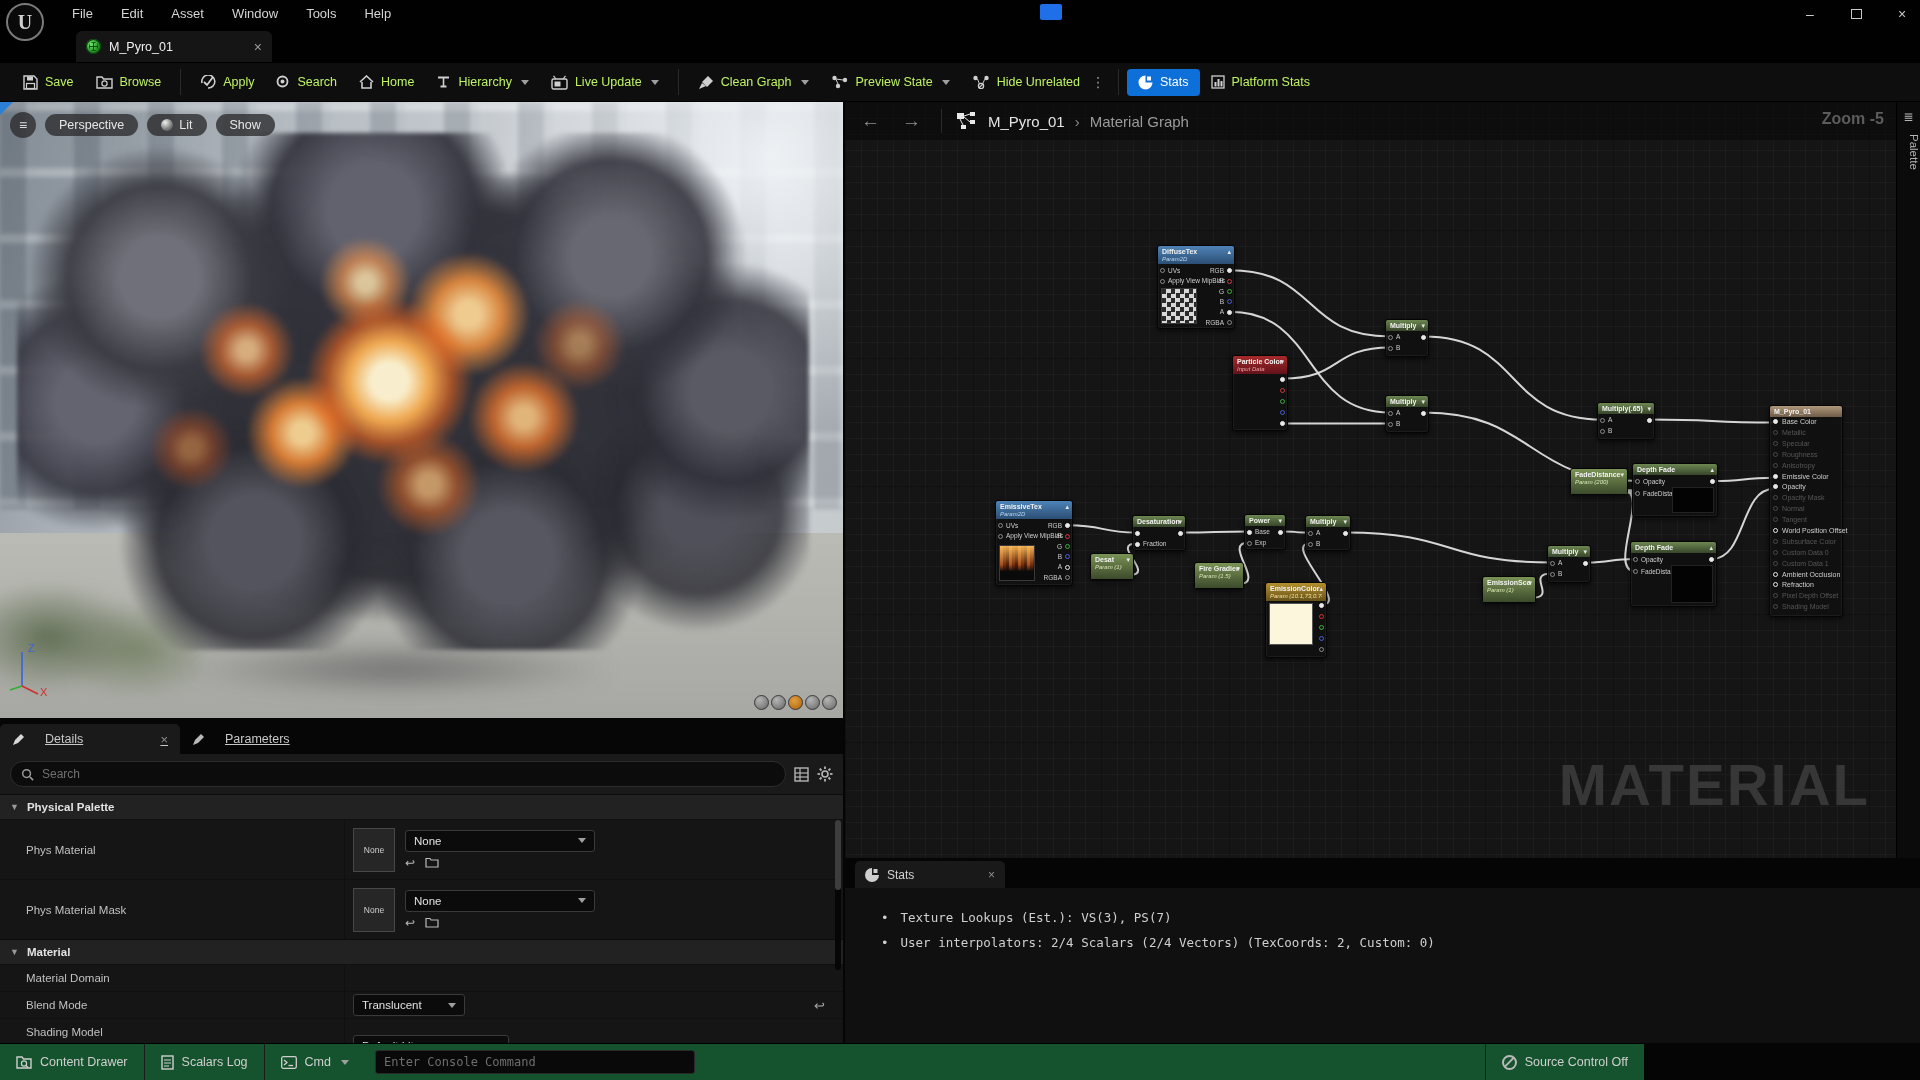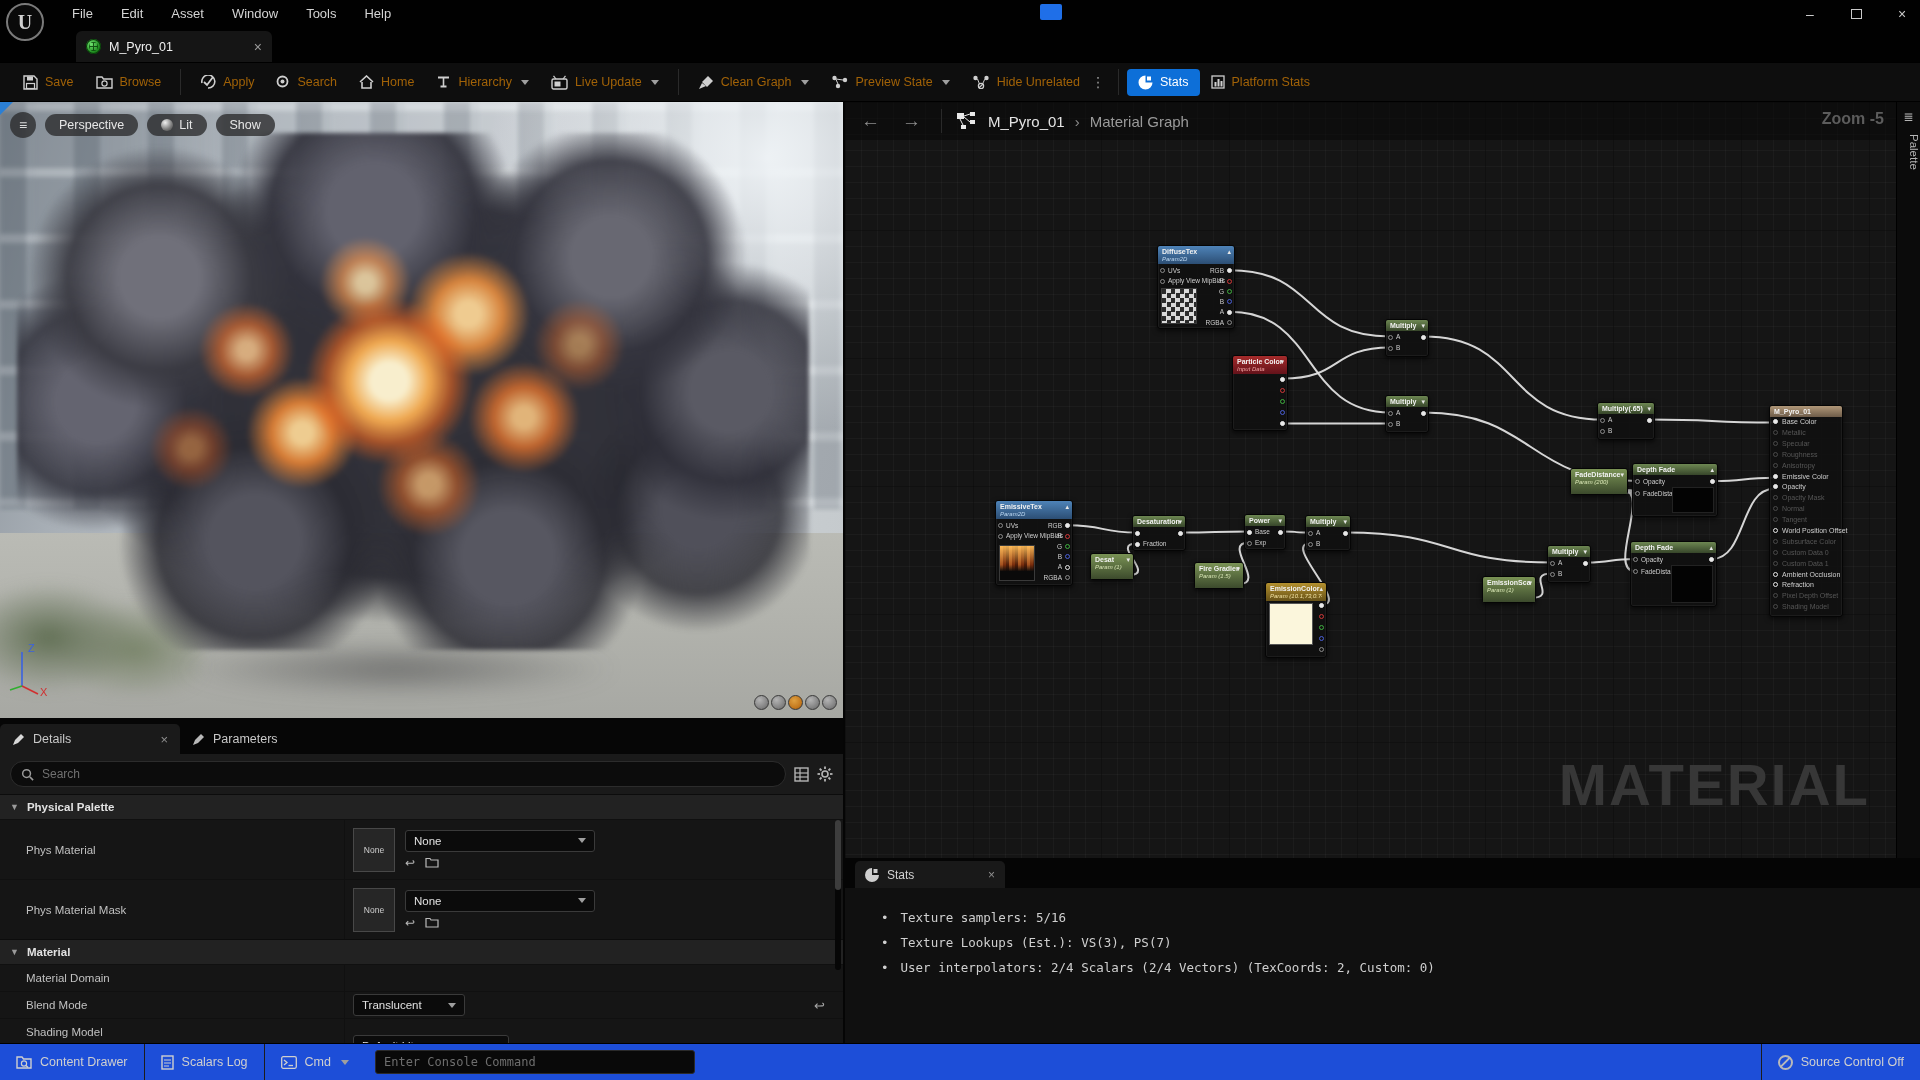--- a/index.html
+++ b/index.html
@@ -22,21 +22,21 @@
   .asset-tab { position:absolute; left:76px; top:4px; width:196px; height:31px; background:#151515; border-radius:6px 6px 0 0; display:flex; align-items:center; padding:0 10px; gap:8px; }
   .asset-tab .mat-icon { width:15px; height:15px; border-radius:50%; background:radial-gradient(circle at 35% 35%, #6fe26f, #1e8a1e 60%, #0c4d0c); box-shadow:inset 0 0 0 1px #0a3a0a; position:relative; }
   .asset-tab .mat-icon:after { content:""; position:absolute; inset:3px; background:
      linear-gradient(#063806 1px, transparent 1px) 0 0/100% 4px,
      linear-gradient(90deg,#063806 1px, transparent 1px) 0 0/4px 100%; border-radius:50%; opacity:.8; }
   .asset-tab .tab-label { font-size:12.5px; color:#efefef; }
   .asset-tab .tab-close { margin-left:auto; color:#9a9a9a; font-size:14px; }
 
   
   .toolbar { position:absolute; left:0; top:62px; width:1920px; height:40px; background:#0e0e0e; border-top:1px solid #000; border-bottom:1px solid #000; display:flex; align-items:center; padding-left:12px; }
-  .tbtn { display:flex; align-items:center; gap:7px; padding:6px 11px; font-size:12.5px; color:#a16207; border-radius:4px; white-space:nowrap; }
+  .tbtn { display:flex; align-items:center; gap:7px; padding:6px 11px; font-size:12.5px; color:#bef264; border-radius:4px; white-space:nowrap; }
   .tbtn svg { flex:0 0 auto; }
   .tbtn.active { background:#0d6fd8; color:#fff; }
   .tsep { width:1px; height:26px; background:#2a2a2a; margin:0 8px; }
   .tdots { color:#9a9a9a; font-size:14px; letter-spacing:1px; padding:0 4px 0 0; }
   .chev { display:inline-block; width:0; height:0; border-left:4px solid transparent; border-right:4px solid transparent; border-top:5px solid #9f9f9f; margin-left:2px; }
 
   
   .main { position:absolute; left:0; top:102px; width:1920px; height:941px; }
   .leftcol { position:absolute; left:0; top:0; width:843px; height:941px; }
   .rightcol { position:absolute; left:845px; top:0; width:1075px; height:941px; }
@@ -79,21 +79,21 @@
   .pill-burger { width:26px; height:26px; border-radius:50%; padding:0; justify-content:center; font-size:14px; color:#dadada; }
   .lit-ball { width:12px; height:12px; border-radius:50%; background:radial-gradient(circle at 35% 30%, #efefef, #7a7a7a 60%, #3c3c3c); }
   .gizmo { position:absolute; left:8px; bottom:18px; }
   .mesh-btns { position:absolute; right:6px; bottom:8px; display:flex; gap:2px; }
   .mesh-btn { width:15px; height:15px; border-radius:50%; background:radial-gradient(circle at 35% 30%, #b4b4b4, #7e7e7e 70%, #565656); border:1px solid #3a3a3a; }
   .mesh-btn.active { background:radial-gradient(circle at 40% 35%, #e0a040, #c2761c 65%, #8a4d10); }
 
   
   .details { position:absolute; left:0; top:618px; width:843px; height:323px; background:#151515; }
   .dtabs { position:relative; height:34px; background:#060606; display:flex; align-items:flex-end; }
-  .dtab { height:30px; display:flex; align-items:center; gap:8px; padding:0 12px; font-size:12.5px; color:#c8c8c8; }
+  .dtab { height:30px; display:flex; align-items:center; gap:20px; padding:0 12px; font-size:12.5px; color:#c8c8c8;text-decoration:underline; }
   .dtab.active { background:#1a1a1a; border-radius:5px 5px 0 0; width:180px; }
   .dtab .x { margin-left:auto; color:#8f8f8f; font-size:13px; }
   .dsearch-row { height:40px; background:#1a1a1a; display:flex; align-items:center; padding:0 10px; gap:8px; }
   .dsearch { flex:1; height:26px; background:#0c0c0c; border:1px solid #2c2c2c; border-radius:13px; display:flex; align-items:center; padding:0 10px; gap:8px; }
   .dsearch input { flex:1; background:transparent; border:none; outline:none; color:#dadada; font-size:12px; font-family:"Liberation Sans",sans-serif; }
   .dsearch input::placeholder { color:#707070; }
   .dsection { height:25px; background:#222222; border-top:1px solid #0c0c0c; display:flex; align-items:center; gap:8px; padding:0 10px; font-size:11.5px; font-weight:bold; color:#e2e2e2; }
   .dsection .tri { font-size:9px; color:#9a9a9a; }
   .drow { position:relative; border-top:1px solid #101010; display:flex; }
   .drow .dlabel { width:345px; padding-left:26px; font-size:11.5px; color:#c0c0c0; display:flex; align-items:center; border-right:1px solid #101010; }
@@ -162,21 +162,21 @@
   
   .statspanel { position:absolute; left:0; top:756px; width:1075px; height:185px; background:#101010; }
   .stats-tabs { height:30px; background:#050505; display:flex; align-items:flex-end; }
   .stats-tab { width:150px; height:27px; background:#191919; border-radius:5px 5px 0 0; margin-left:10px; display:flex; align-items:center; gap:8px; padding:0 10px; font-size:12px; color:#d2d2d2; }
   .stats-tab .x { margin-left:auto; color:#8f8f8f; }
   .stats-list { padding:22px 0 0 36px; font-family:"DejaVu Sans Mono", monospace; font-size:12.5px; color:#cfcfcf; }
   .stats-list div { margin-bottom:10px; }
   .stats-list .b { color:#cfcfcf; margin-right:12px; }
 
   
-  .bottombar { position:absolute; left:0; top:1043px; width:1920px; height:37px; background:#1d4ed8; border-top:1px solid #000; display:flex; align-items:center; }
+  .bottombar { position:absolute; left:0; top:1043px; width:1644px; height:37px; background:#14532d; border-top:1px solid #000; display:flex; align-items:center; }
   .bbtn { display:flex; align-items:center; gap:8px; font-size:12.5px; color:#cfcfcf; padding:0 16px; height:100%; border-right:1px solid #1c1c1c; }
   .bbtn.noborder { border-right:none; }
   .console { margin-left:10px; width:320px; height:24px; background:#090909; border:1px solid #2a2a2a; border-radius:3px; display:flex; align-items:center; padding:0 8px; }
   .console input { width:100%; background:transparent; border:none; outline:none; color:#b0b0b0; font-family:"DejaVu Sans Mono", monospace; font-size:12px; }
   .console input::placeholder { color:#6e6e6e; }
   .srcctl { margin-left:auto; display:flex; align-items:center; gap:8px; font-size:12.5px; color:#cfcfcf; padding:0 16px; border-left:1px solid #1c1c1c; height:100%; }
   .slash-ico { width:15px; height:15px; border:2px solid #b9b9b9; border-radius:50%; position:relative; }
   .slash-ico:after { content:""; position:absolute; left:-1px; top:4.5px; width:13px; height:2px; background:#b9b9b9; transform:rotate(-45deg); }
 </style>
 </head>
@@ -836,21 +836,20 @@
           <div class="stats-tab">
             <svg width="14" height="14" viewBox="0 0 14 14">
                 <path d="M7 7 L7 0 A7 7 0 1 0 14 7 Z" fill="#cfcfcf"></path>
                 <rect x="8.5" y="1" width="4" height="4" fill="#cfcfcf"></rect>
               </svg>
             <span>Stats</span>
             <span class="x">×</span>
           </div>
         </div>
         <div class="stats-list" id="statslist">
-            <div><span class="b">•</span><span>Texture samplers: 5/16</span></div>
             <div><span class="b">•</span><span>Texture Lookups (Est.): VS(3), PS(7)</span></div>
             <div><span class="b">•</span><span>User interpolators: 2/4 Scalars (2/4 Vectors) (TexCoords: 2, Custom: 0)</span></div>
           </div>
       </div>
     </div>
   </div>
 
   <div class="bottombar">
     <div class="bbtn">
       <svg width="16" height="14" viewBox="0 0 16 14">

